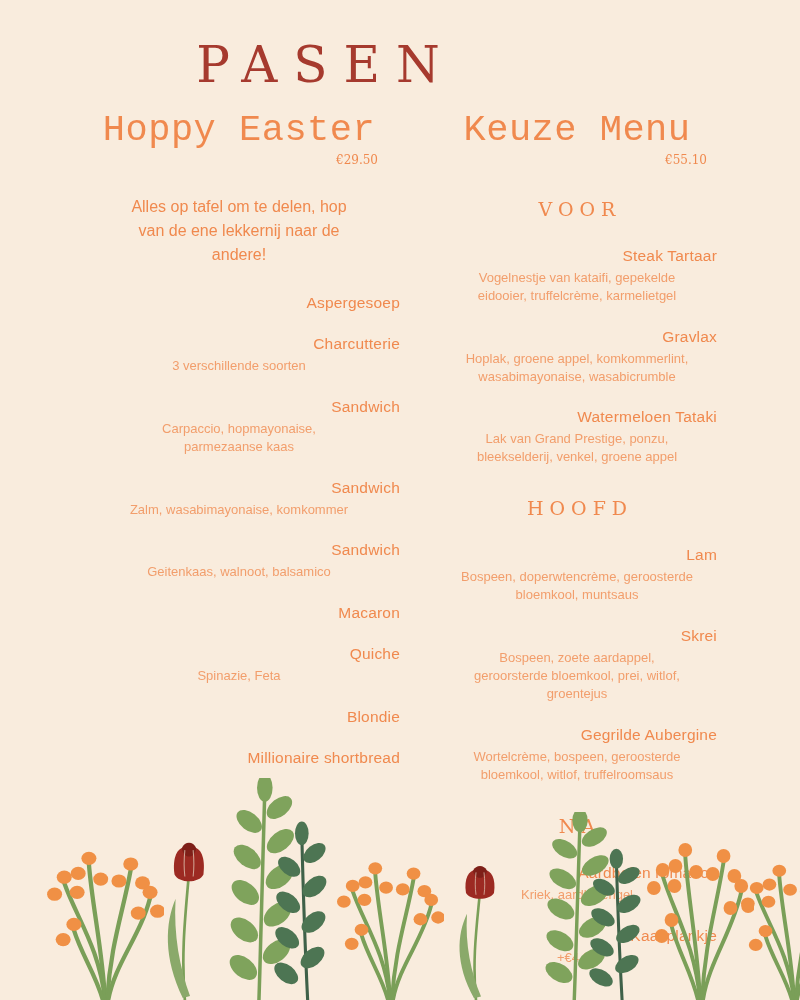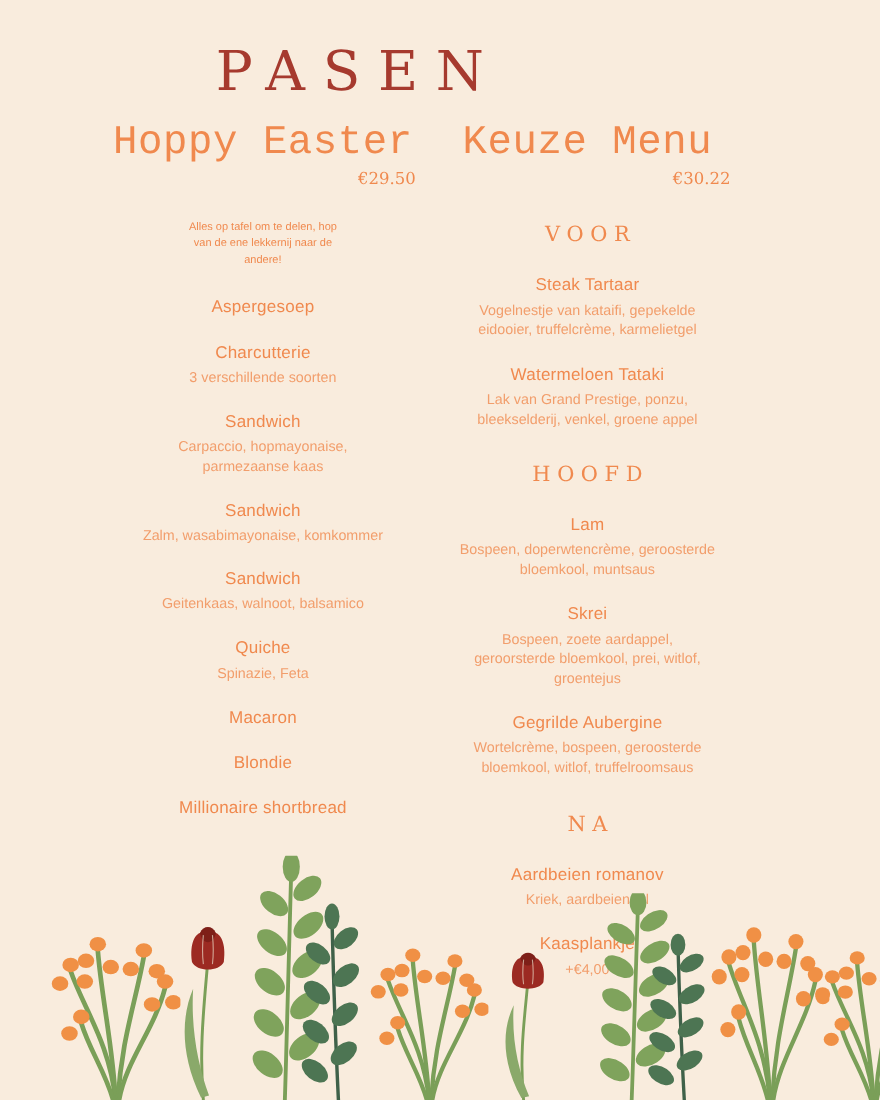--- a/index.html
+++ b/index.html
@@ -30,52 +30,53 @@
     text-align:center;
     font-family:"DejaVu Serif", serif;
     font-weight:400;
     font-size:50px;
     letter-spacing:0.32em;
     text-indent:0.32em;
     color:var(--title-red);
   }
   .col{position:absolute;text-align:center;color:var(--accent-orange);}
   .col-left{left:78px;top:110px;width:322px;}
-  .col-right{left:394px;top:110px;width:280px;}
+  .col-right{left:437px;top:110px;width:280px;}
   .menu-heading{
     font-family:Liberation Mono, monospace;
     font-weight:400;
     font-size:37px;
     line-height:1.1;
     color:var(--accent-orange);
     letter-spacing:0.5px;
   }
   .menu-price{
     font-family:"DejaVu Serif", serif;
-    font-size:15px;
+    font-size:12px;
     text-align:right;
     margin-top:2px;
     color:var(--accent-orange);
   }
   .col-left .menu-price{padding-right:22px;}
   .col-right .menu-price{padding-right:10px;}
   .menu-intro{
     margin:28px auto 4px;
     max-width:236px;
-    font-size:10px;
+    font-size:16px;
     line-height:1.5;
     white-space:pre-line;
     color:var(--accent-orange);
   }
   .items{margin-top:27px;}
   .menu-item{margin-bottom:23px;}
   .item-name{
     font-size:15.5px;
     letter-spacing:0.2px;
     color:var(--accent-orange);
+    text-align:right;
   }
   .item-desc{
     margin-top:4px;
     font-size:13px;
     line-height:1.38;
     white-space:pre-line;
     color:var(--desc-orange);
   }
   .section-heading{
     font-family:"DejaVu Serif", serif;
@@ -128,44 +129,49 @@
     </div>
     <div class="menu-item">
       <div class="item-name">Sandwich</div>
       <div class="item-desc">Zalm, wasabimayonaise, komkommer</div>
     </div>
     <div class="menu-item">
       <div class="item-name">Sandwich</div>
       <div class="item-desc">Geitenkaas, walnoot, balsamico</div>
     </div>
     <div class="menu-item">
+      <div class="item-name">Macaron</div>
+    </div>
+    <div class="menu-item">
       <div class="item-name">Quiche</div>
       <div class="item-desc">Spinazie, Feta</div>
     </div>
     <div class="menu-item">
-      <div class="item-name">Macaron</div>
-    </div>
-    <div class="menu-item">
       <div class="item-name">Blondie</div>
     </div>
     <div class="menu-item">
       <div class="item-name">Millionaire shortbread</div>
     </div>
   </div>
 </div>
 
 <div class="col col-right">
   <div class="menu-heading">Keuze Menu</div>
-  <div class="menu-price">€30.22</div>
+  <div class="menu-price">€55.10</div>
 
   <div class="section-heading">VOOR</div>
   <div class="menu-item">
     <div class="item-name">Steak Tartaar</div>
     <div class="item-desc">Vogelnestje van kataifi, gepekelde
 eidooier, truffelcrème, karmelietgel</div>
+  </div>
+  <div class="menu-item">
+    <div class="item-name">Gravlax</div>
+    <div class="item-desc">Hoplak, groene appel, komkommerlint,
+wasabimayonaise, wasabicrumble</div>
   </div>
   <div class="menu-item">
     <div class="item-name">Watermeloen Tataki</div>
     <div class="item-desc">Lak van Grand Prestige, ponzu,
 bleekselderij, venkel, groene appel</div>
   </div>
 
   <div class="section-heading">HOOFD</div>
   <div class="menu-item">
     <div class="item-name">Lam</div>

